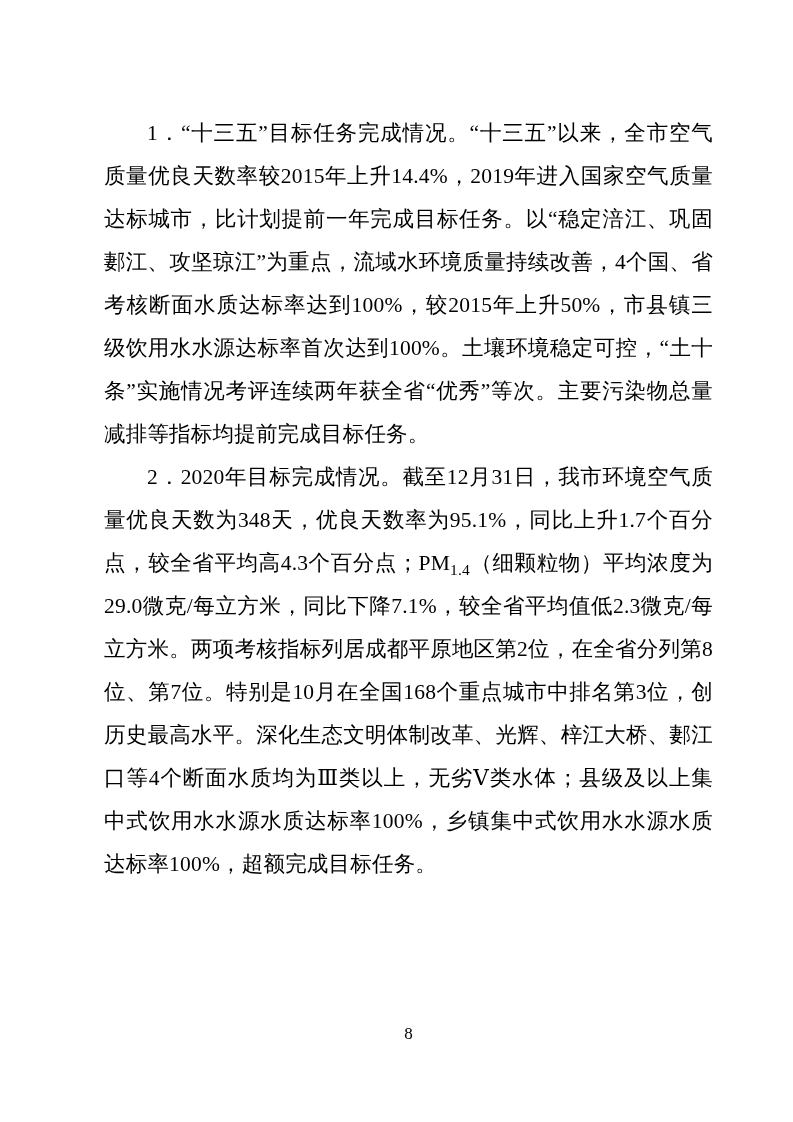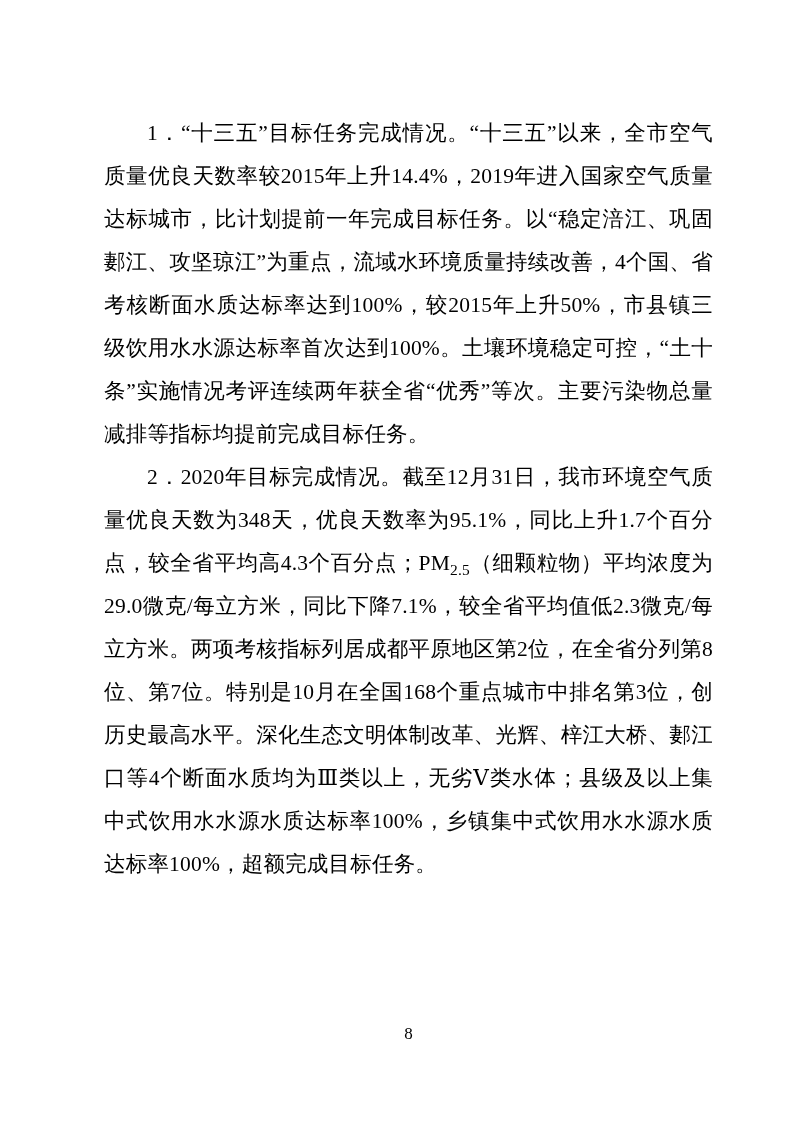--- a/index.html
+++ b/index.html
@@ -50,16 +50,16 @@
     font-size: 17px;
     font-family: "Liberation Serif", "DejaVu Serif", serif;
   }
 </style>
 </head>
 <body>
 
 <div class="page">
   <div class="body-text">
     <p class="para"><span>1．“十三五”目标任务完成情况。“十三五”以来，全市空气质量优良天数率较2015年上升14.4%，2019年进入国家空气质量达标城市，比计划提前一年完成目标任务。以“稳定涪江、巩固郪江、攻坚琼江”为重点，流域水环境质量持续改善，4个国、省考核断面水质达标率达到100%，较2015年上升50%，市县镇三级饮用水水源达标率首次达到100%。土壤环境稳定可控，“土十条”实施情况考评连续两年获全省“优秀”等次。主要污染物总量减排等指标均提前完成目标任务。</span></p>
-    <p class="para"><span>2．2020年目标完成情况。截至12月31日，我市环境空气质量优良天数为348天，优良天数率为95.1%，同比上升1.7个百分点，较全省平均高4.3个百分点；PM</span><span class="sub">2.5</span><span>（细颗粒物）平均浓度为29.0微克/每立方米，同比下降7.1%，较全省平均值低2.3微克/每立方米。两项考核指标列居成都平原地区第2位，在全省分列第8位、第7位。特别是10月在全国168个重点城市中排名第3位，创历史最高水平。深化生态文明体制改革、光辉、梓江大桥、郪江口等4个断面水质均为Ⅲ类以上，无劣Ⅴ类水体；县级及以上集中式饮用水水源水质达标率100%，乡镇集中式饮用水水源水质达标率100%，超额完成目标任务。</span></p>
+    <p class="para"><span>2．2020年目标完成情况。截至12月31日，我市环境空气质量优良天数为348天，优良天数率为95.1%，同比上升1.7个百分点，较全省平均高4.3个百分点；PM</span><span class="sub">1.4</span><span>（细颗粒物）平均浓度为29.0微克/每立方米，同比下降7.1%，较全省平均值低2.3微克/每立方米。两项考核指标列居成都平原地区第2位，在全省分列第8位、第7位。特别是10月在全国168个重点城市中排名第3位，创历史最高水平。深化生态文明体制改革、光辉、梓江大桥、郪江口等4个断面水质均为Ⅲ类以上，无劣Ⅴ类水体；县级及以上集中式饮用水水源水质达标率100%，乡镇集中式饮用水水源水质达标率100%，超额完成目标任务。</span></p>
   </div>
   <div class="page-number">8</div>
 </div>
 
 </body></html>

